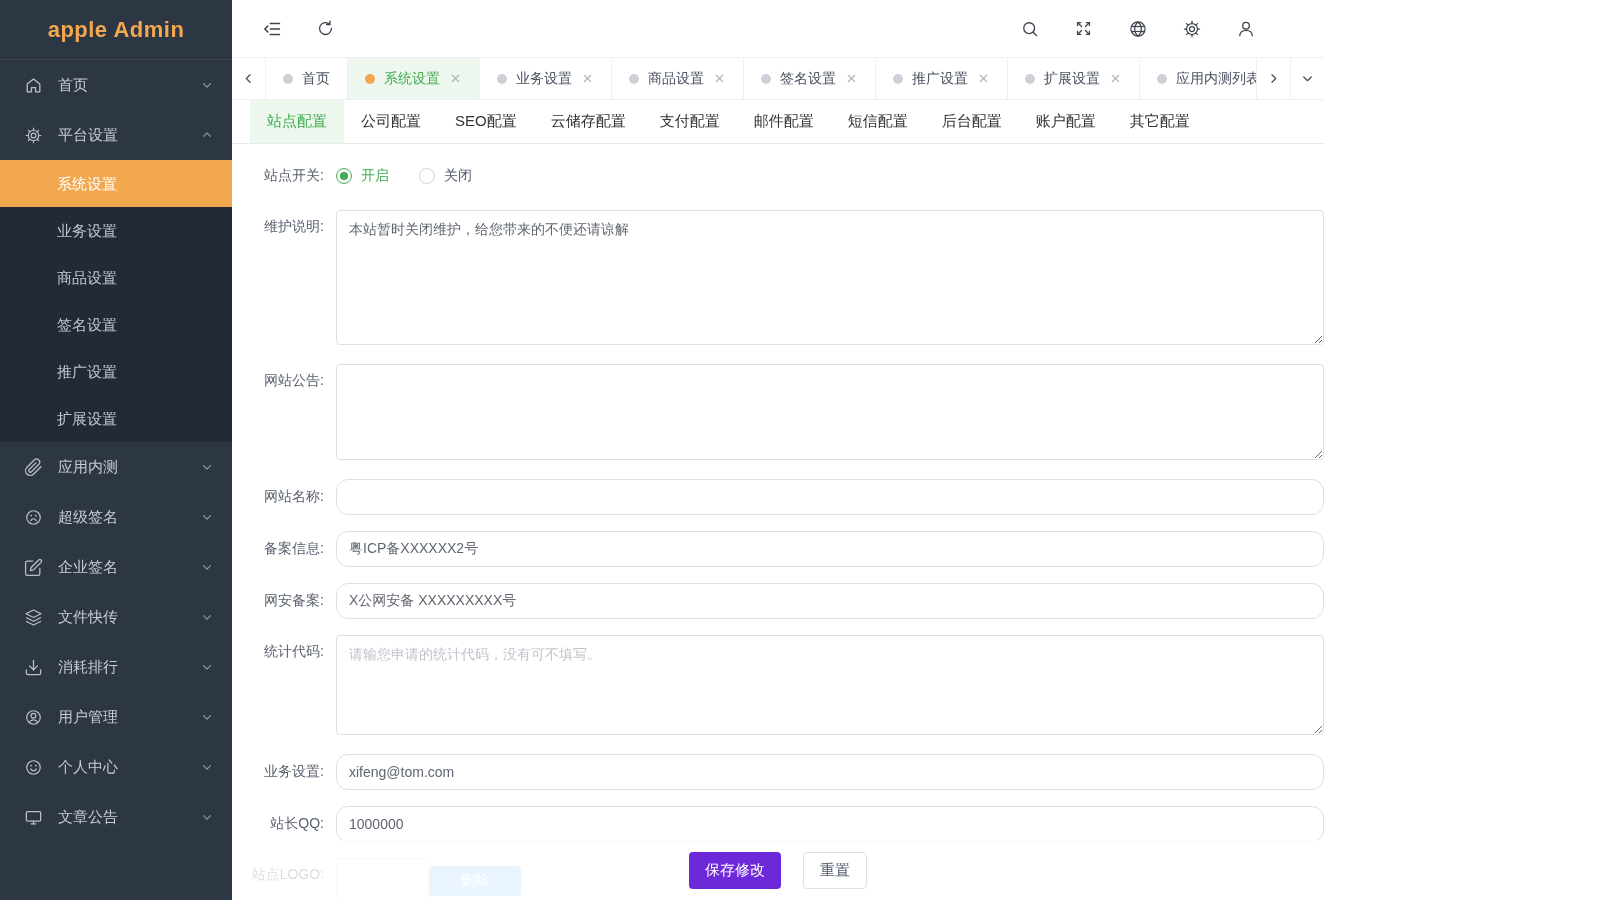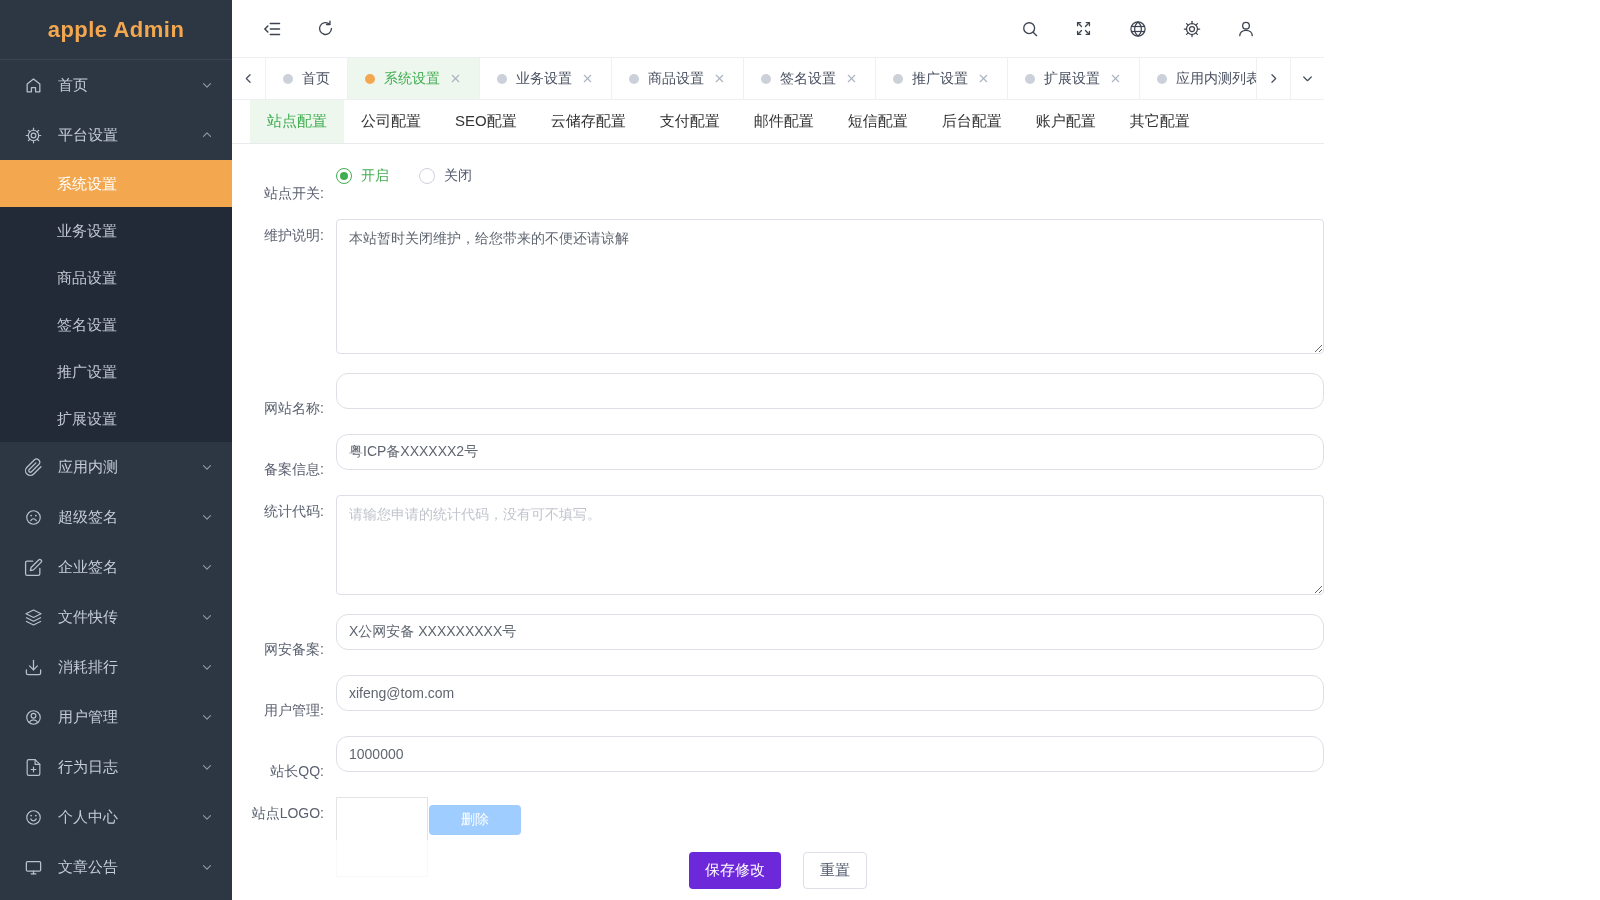--- a/index.html
+++ b/index.html
@@ -46,21 +46,21 @@
 
   
   .content { flex:1; position:relative; overflow:hidden; background:#fff; }
   .config-tabs { display:flex; align-items:stretch; height:44px; border-bottom:1px solid #e8eaec; padding-left:18px; }
   .config-tab { padding:0 17px; display:flex; align-items:center; font-size:15px; color:#333; cursor:pointer; }
   .config-tab.active { background:#edf7ee; color:#42ae52; }
 
   .form { padding-top:14px; }
   .form-row { display:flex; margin-bottom:16px; }
   .form-label { width:104px; flex-shrink:0; text-align:right; padding-right:12px; padding-top:8px; color:#5a6170; font-size:14px; }
-  .form-label.mid { padding-top:0; align-self:center;margin-top:27px; }
+  .form-label.mid { padding-top:0; align-self:center; }
   .form-control { width:1012px; }
 
   .text-input { width:100%; height:36px; border:1px solid #dcdfe6; border-radius:12px; padding:0 12px; font-size:14px; color:#5f6670; outline:none; background:#fff; font-family:"Liberation Sans", sans-serif; }
   textarea.area { width:100%; border:1px solid #dcdfe6; border-radius:4px; padding:8px 12px; font-size:14px; color:#5f6670; outline:none; resize:vertical; background:#fff; font-family:Liberation Sans, sans-serif; line-height:1.5; }
   .area.h135 { height:135px; }
   .area.h96 { height:96px; }
   .area.h100 { height:100px; }
   ::placeholder { color:#c0c4cc; opacity:1; }
 
   .radio-group { display:flex; align-items:center; height:36px; gap:30px; }
@@ -354,33 +354,20 @@
             </svg>
           </span>
         <span class="mi-label">用户管理</span>
         <span class="mi-chev">
             <svg class="ic" width="14" height="14">
               <use href="#i-chev-down"></use>
             </svg>
           </span>
       </div>
 
-      <div class="menu-item">
-        <span class="mi-icon">
-            <svg class="ic" width="19" height="19">
-              <use href="#i-file-plus"></use>
-            </svg>
-          </span>
-        <span class="mi-label">行为日志</span>
-        <span class="mi-chev">
-            <svg class="ic" width="14" height="14">
-              <use href="#i-chev-down"></use>
-            </svg>
-          </span>
-      </div>
 
       <div class="menu-item">
         <span class="mi-icon">
             <svg class="ic" width="19" height="19">
               <use href="#i-smile"></use>
             </svg>
           </span>
         <span class="mi-label">个人中心</span>
         <span class="mi-chev">
             <svg class="ic" width="14" height="14">
@@ -581,51 +568,57 @@
           </div>
         </div>
 
         <div class="form-row">
           <div class="form-label">维护说明:</div>
           <div class="form-control">
             <textarea class="area h135" style="">本站暂时关闭维护，给您带来的不便还请谅解</textarea>
           </div>
         </div>
 
+        <div class="form-row">
+          <div class="form-label">网站公告:</div>
+          <div class="form-control">
+            <textarea class="area h96" style=""></textarea>
+          </div>
+        </div>
 
         <div class="form-row">
           <div class="form-label mid">网站名称:</div>
           <div class="form-control">
             <input type="text" class="text-input" value="" style="">
           </div>
         </div>
 
         <div class="form-row">
           <div class="form-label mid">备案信息:</div>
           <div class="form-control">
             <input type="text" class="text-input" value="粤ICP备XXXXXX2号" style="">
           </div>
         </div>
 
         <div class="form-row">
+          <div class="form-label mid">网安备案:</div>
+          <div class="form-control">
+            <input type="text" class="text-input" value="X公网安备 XXXXXXXXX号" style="">
+          </div>
+        </div>
+
+        <div class="form-row">
           <div class="form-label">统计代码:</div>
           <div class="form-control">
             <textarea class="area h100" placeholder="请输您申请的统计代码，没有可不填写。" style=""></textarea>
           </div>
         </div>
 
         <div class="form-row">
-          <div class="form-label mid">网安备案:</div>
-          <div class="form-control">
-            <input type="text" class="text-input" value="X公网安备 XXXXXXXXX号" style="">
-          </div>
-        </div>
-
-        <div class="form-row">
-          <div class="form-label mid">用户管理:</div>
+          <div class="form-label mid">业务设置:</div>
           <div class="form-control">
             <input type="text" class="text-input" value="xifeng@tom.com" style="">
           </div>
         </div>
 
         <div class="form-row">
           <div class="form-label mid">站长QQ:</div>
           <div class="form-control">
             <input type="text" class="text-input" value="1000000" style="">
           </div>

